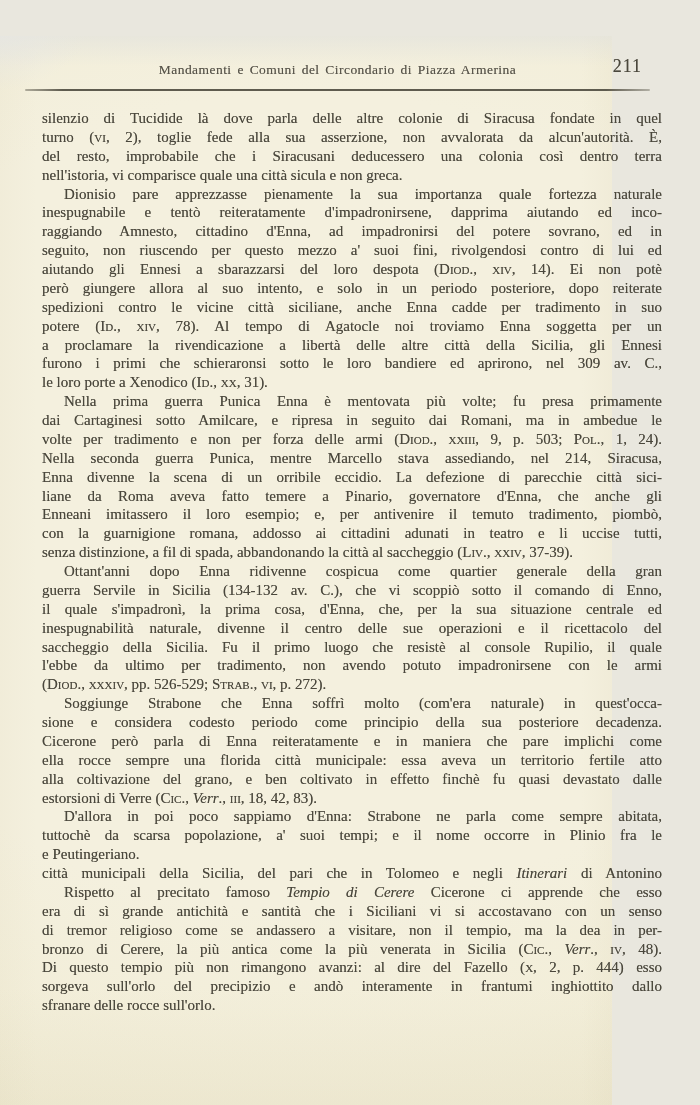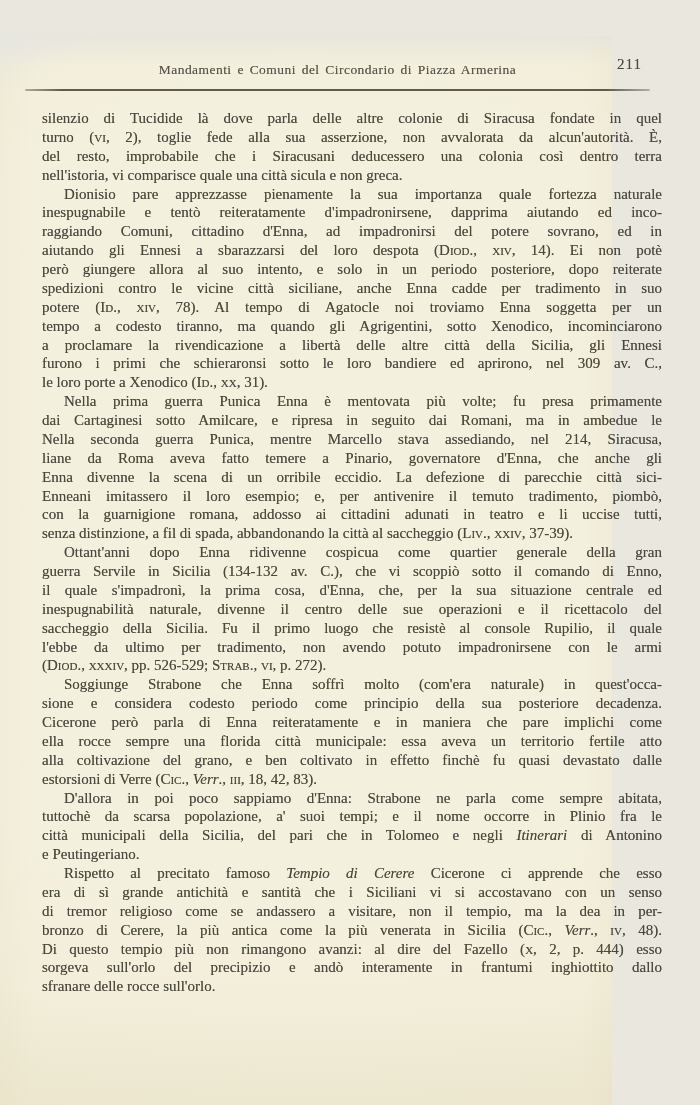--- a/index.html
+++ b/index.html
@@ -33,21 +33,21 @@
   }
   .running-title{
     font-size:13.5px;
     letter-spacing:0.45px;
     word-spacing:2px;
     color:var(--header-ink);
     text-shadow:0 0 0.5px rgba(87,84,74,0.55);
   }
   .page-number{
     position:absolute;right:8px;top:-4px;
-    font-size:15px;
+    font-size:18px;
     letter-spacing:1px;
     color:var(--ink);
     text-shadow:0 0 0.5px rgba(74,71,60,0.55);
   }
   .rule{
     position:absolute;left:25px;top:53px;width:625px;height:2px;
     background:linear-gradient(90deg,
       rgba(94,91,78,0.45) 0%, var(--rule) 6%,
       var(--rule) 93%, rgba(94,91,78,0.40) 100%);
     border-radius:1px;
@@ -81,36 +81,37 @@
   <main class="body-text" id="body-text">
       <div class="paragraph">
         <div class="line">silenzio di Tucidide là dove parla delle altre colonie di Siracusa fondate in quel</div>
         <div class="line">turno (<span class="sc">vi</span>, 2), toglie fede alla sua asserzione, non avvalorata da alcun'autorità. È,</div>
         <div class="line">del resto, improbabile che i Siracusani deducessero una colonia così dentro terra</div>
         <div class="line last">nell'istoria, vi comparisce quale una città sicula e non greca.</div>
       </div>
       <div class="paragraph">
         <div class="line indent">Dionisio pare apprezzasse pienamente la sua importanza quale fortezza naturale</div>
         <div class="line">inespugnabile e tentò reiteratamente d'impadronirsene, dapprima aiutando ed inco-</div>
-        <div class="line">raggiando Comuni, cittadino d'Enna, ad impadronirsi del potere sovrano, ed in</div>
+        <div class="line">raggiando Amnesto, cittadino d'Enna, ad impadronirsi del potere sovrano, ed in</div>
+        <div class="line">seguito, non riuscendo per questo mezzo a' suoi fini, rivolgendosi contro di lui ed</div>
         <div class="line">aiutando gli Ennesi a sbarazzarsi del loro despota (<span class="sc">Diod</span>., <span class="sc">xiv</span>, 14). Ei non potè</div>
         <div class="line">però giungere allora al suo intento, e solo in un periodo posteriore, dopo reiterate</div>
         <div class="line">spedizioni contro le vicine città siciliane, anche Enna cadde per tradimento in suo</div>
         <div class="line">potere (<span class="sc">Id</span>., <span class="sc">xiv</span>, 78). Al tempo di Agatocle noi troviamo Enna soggetta per un</div>
-        <div class="line">tempo a codesto tiranno, ma quando gli Agrigentini, sotto Xenodico, incominciarono</div>
         <div class="line">a proclamare la rivendicazione a libertà delle altre città della Sicilia, gli Ennesi</div>
         <div class="line">furono i primi che schieraronsi sotto le loro bandiere ed aprirono, nel 309 av. C.,</div>
         <div class="line last">le loro porte a Xenodico (<span class="sc">Id</span>., <span class="sc">xx</span>, 31).</div>
       </div>
       <div class="paragraph">
         <div class="line indent">Nella prima guerra Punica Enna è mentovata più volte; fu presa primamente</div>
         <div class="line">dai Cartaginesi sotto Amilcare, e ripresa in seguito dai Romani, ma in ambedue le</div>
+        <div class="line">volte per tradimento e non per forza delle armi (<span class="sc">Diod</span>., <span class="sc">xxiii</span>, 9, p. 503; <span class="sc">Pol</span>., 1, 24).</div>
         <div class="line">Nella seconda guerra Punica, mentre Marcello stava assediando, nel 214, Siracusa,</div>
+        <div class="line">Enna divenne la scena di un orribile eccidio. La defezione di parecchie città sici-</div>
         <div class="line">liane da Roma aveva fatto temere a Pinario, governatore d'Enna, che anche gli</div>
-        <div class="line">Enna divenne la scena di un orribile eccidio. La defezione di parecchie città sici-</div>
         <div class="line">Enneani imitassero il loro esempio; e, per antivenire il temuto tradimento, piombò,</div>
         <div class="line">con la guarnigione romana, addosso ai cittadini adunati in teatro e li uccise tutti,</div>
         <div class="line last">senza distinzione, a fil di spada, abbandonando la città al saccheggio (<span class="sc">Liv</span>., <span class="sc">xxiv</span>, 37-39).</div>
       </div>
       <div class="paragraph">
         <div class="line indent">Ottant'anni dopo Enna ridivenne cospicua come quartier generale della gran</div>
         <div class="line">guerra Servile in Sicilia (134-132 av. C.), che vi scoppiò sotto il comando di Enno,</div>
         <div class="line">il quale s'impadronì, la prima cosa, d'Enna, che, per la sua situazione centrale ed</div>
         <div class="line">inespugnabilità naturale, divenne il centro delle sue operazioni e il ricettacolo del</div>
         <div class="line">saccheggio della Sicilia. Fu il primo luogo che resistè al console Rupilio, il quale</div>
@@ -121,22 +122,22 @@
         <div class="line indent">Soggiunge Strabone che Enna soffrì molto (com'era naturale) in quest'occa-</div>
         <div class="line">sione e considera codesto periodo come principio della sua posteriore decadenza.</div>
         <div class="line">Cicerone però parla di Enna reiteratamente e in maniera che pare implichi come</div>
         <div class="line">ella rocce sempre una florida città municipale: essa aveva un territorio fertile atto</div>
         <div class="line">alla coltivazione del grano, e ben coltivato in effetto finchè fu quasi devastato dalle</div>
         <div class="line last">estorsioni di Verre (<span class="sc">Cic</span>., <i>Verr</i>., <span class="sc">iii</span>, 18, 42, 83).</div>
       </div>
       <div class="paragraph">
         <div class="line indent">D'allora in poi poco sappiamo d'Enna: Strabone ne parla come sempre abitata,</div>
         <div class="line">tuttochè da scarsa popolazione, a' suoi tempi; e il nome occorre in Plinio fra le</div>
+        <div class="line last">e Peutingeriano.</div>
         <div class="line">città municipali della Sicilia, del pari che in Tolomeo e negli <i>Itinerari</i> di Antonino</div>
-        <div class="line last">e Peutingeriano.</div>
       </div>
       <div class="paragraph">
         <div class="line indent">Rispetto al precitato famoso <i>Tempio di Cerere</i> Cicerone ci apprende che esso</div>
         <div class="line">era di sì grande antichità e santità che i Siciliani vi si accostavano con un senso</div>
         <div class="line">di tremor religioso come se andassero a visitare, non il tempio, ma la dea in per-</div>
         <div class="line">bronzo di Cerere, la più antica come la più venerata in Sicilia (<span class="sc">Cic</span>., <i>Verr</i>., <span class="sc">iv</span>, 48).</div>
         <div class="line">Di questo tempio più non rimangono avanzi: al dire del Fazello (<span class="sc">x</span>, 2, p. 444) esso</div>
         <div class="line">sorgeva sull'orlo del precipizio e andò interamente in frantumi inghiottito dallo</div>
         <div class="line last">sfranare delle rocce sull'orlo.</div>
       </div>

